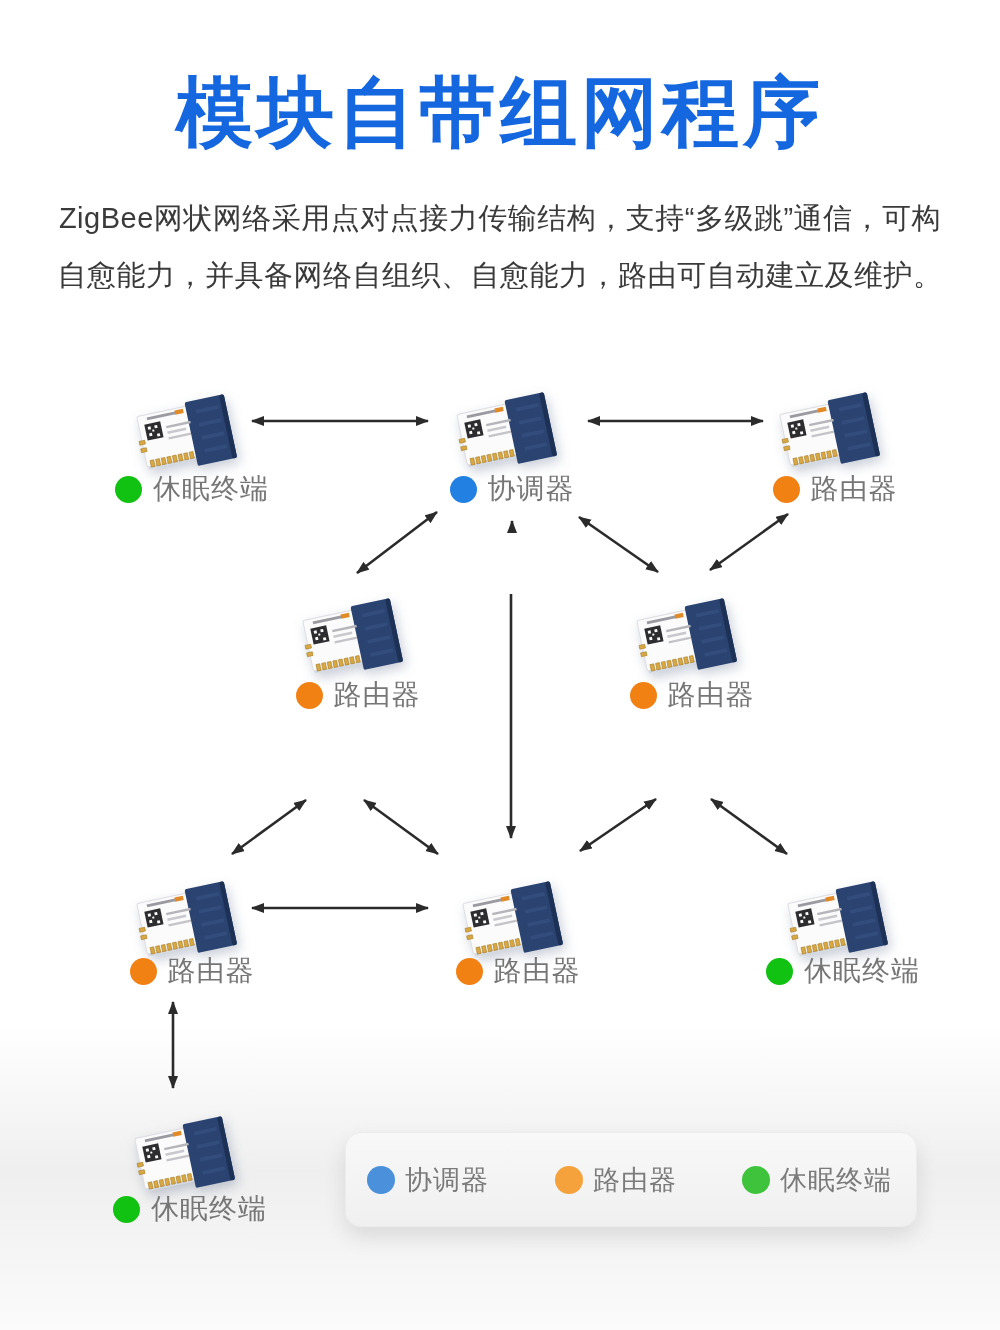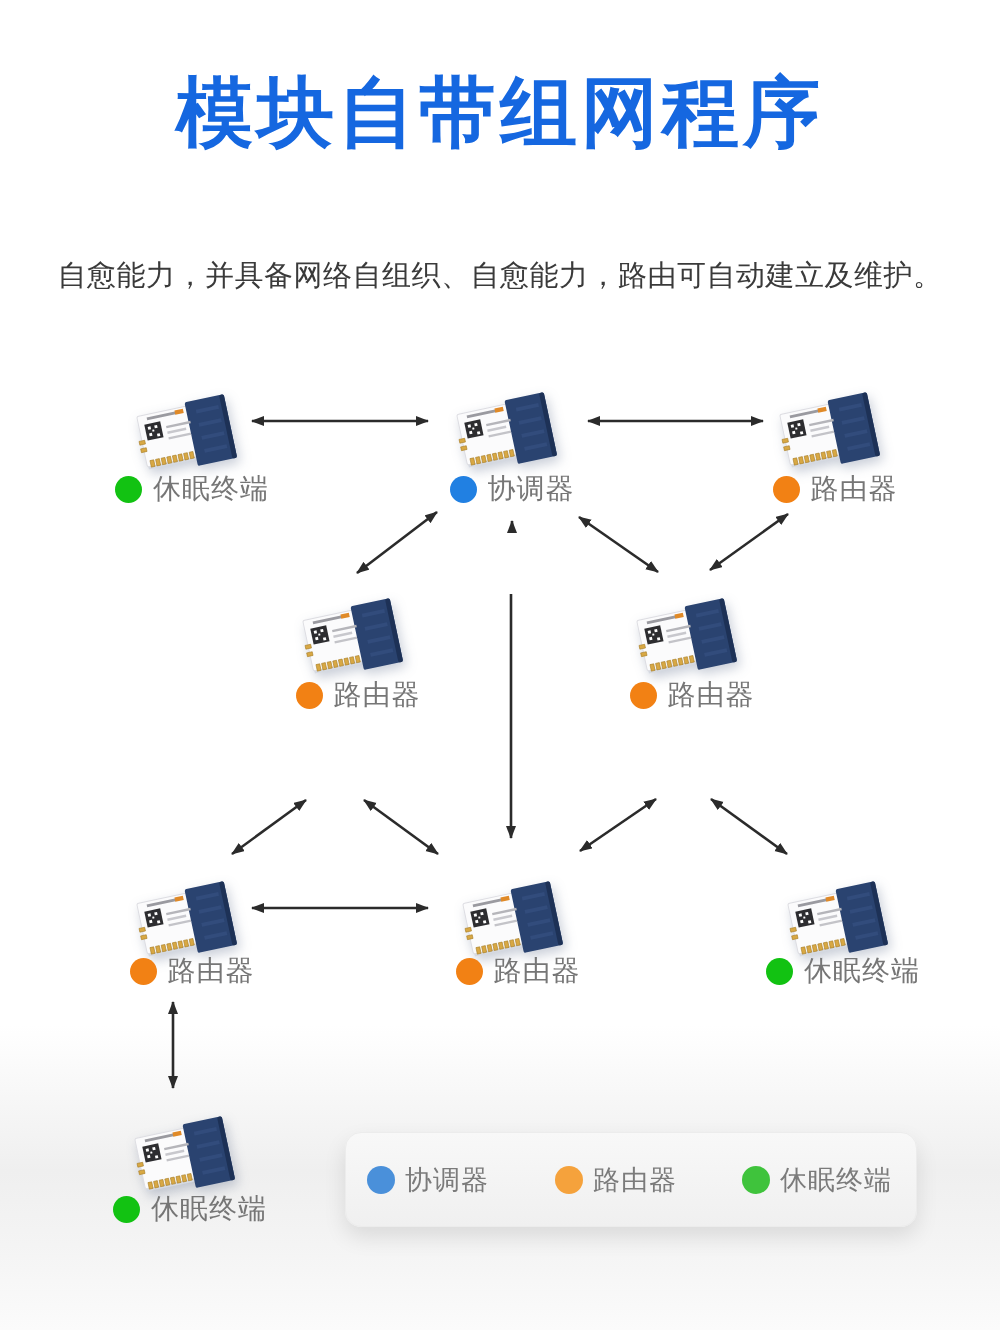--- a/index.html
+++ b/index.html
@@ -46,21 +46,21 @@
 </style>
 </head>
 <body>
 
 <div class="page">
 
   <div class="bottom-band"></div>
 
   <h1 class="title">模块自带组网程序</h1>
 
-  <p class="desc"><br><span>自愈能力，并具备网络自组织、自愈能力，路由可自动建立及维护。</span></p>
+  <p class="desc"><span>ZigBee网状网络采用点对点接力传输结构，支持“多级跳”通信，可构</span><br><span>自愈能力，并具备网络自组织、自愈能力，路由可自动建立及维护。</span></p>
 
   <svg id="arrow-layer" viewBox="0 0 1000 1330" xmlns="http://www.w3.org/2000/svg">
     <defs>
       <marker id="ah" markerWidth="15" markerHeight="12" refX="12" refY="5" orient="auto-start-reverse" markerUnits="userSpaceOnUse">
         <path d="M0,0 L13,5 L0,10 Z" fill="#2b2b2b"></path>
       </marker>
     </defs>
     <g id="arrow-group">
         <line x1="252" y1="421" x2="428" y2="421" stroke="#2b2b2b" stroke-width="2.6" marker-end="url(#ah)" marker-start="url(#ah)"></line>
         <line x1="588" y1="421" x2="763" y2="421" stroke="#2b2b2b" stroke-width="2.6" marker-end="url(#ah)" marker-start="url(#ah)"></line>

